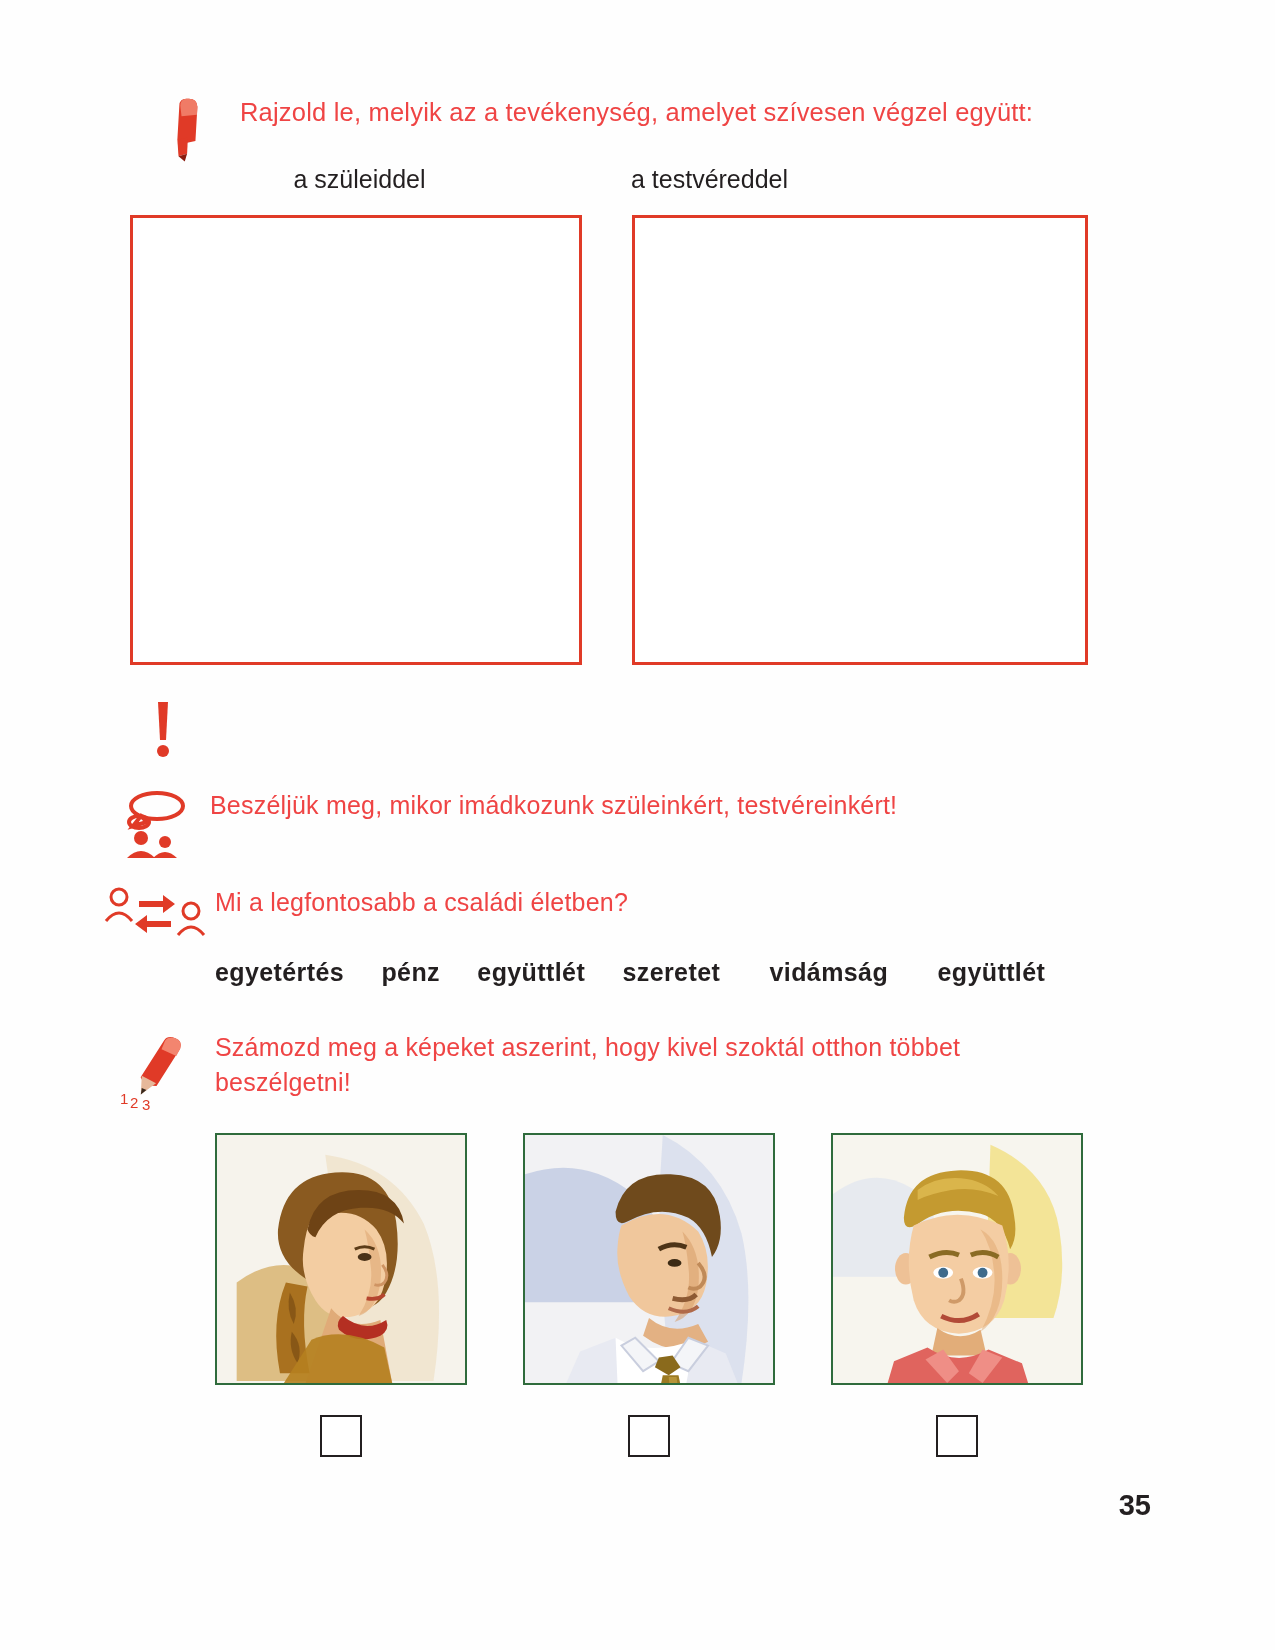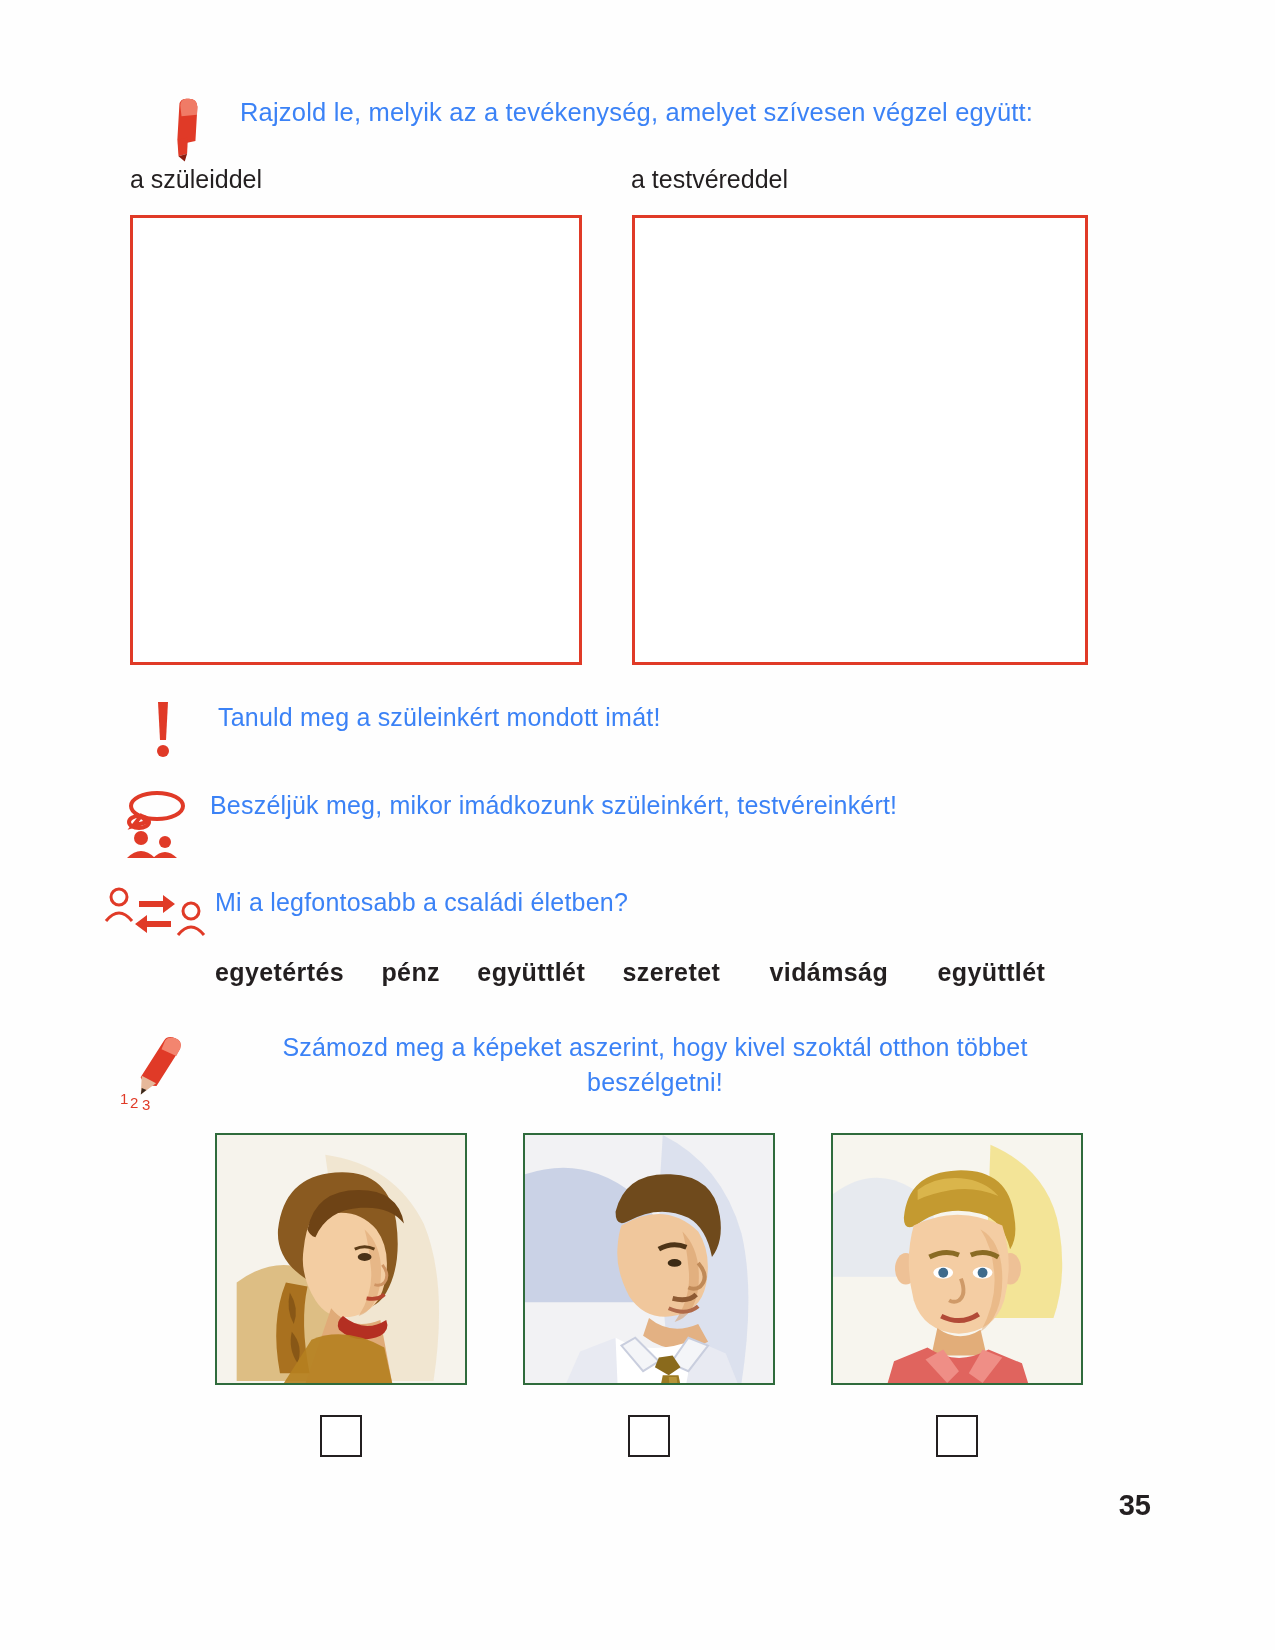--- a/index.html
+++ b/index.html
@@ -31,37 +31,36 @@
     width: 110px;
     flex: 0 0 110px;
     display: flex;
     justify-content: center;
     align-items: flex-start;
   }
   .txt {
     font-size: 25px;
     line-height: 1.38;
     letter-spacing: .2px;
-    color: #3b82f6;
-    text-align: center;
+    color: #ef4444;
   }
 
   
   #task1 { left: 130px; top: 95px; width: 1010px; }
   #task1 .prompt { font-size: 25.5px; }
 
   .label-row {
     position: absolute;
     left: 130px;
     top: 165px;
     width: 960px;
     display: flex;
     font-size: 25px;
   }
-  .label-a { width: 460px; }
+  .label-a { width: 460px; text-align: center; }
   .label-b { width: 460px; text-align: left; margin-left: 42px;}
 
   .boxes {
     position: absolute;
     left: 130px;
     top: 215px;
     display: flex;
     gap: 50px;
   }
   .draw-box {
@@ -158,21 +157,20 @@
     <div class="draw-box box-b"></div>
   </div>
 
   <div class="row" id="task2">
     <div class="icon-col">
       <svg class="ic" width="34" height="60" viewBox="0 0 34 60" aria-hidden="true">
         <path d="M12 2 h10 l-2 38 h-6 z" fill="#e03a27"></path>
         <circle cx="17" cy="51" r="6" fill="#e03a27"></circle>
       </svg>
     </div>
-    <div class="txt">Tanuld meg a szüleinkért mondott imát!</div>
   </div>
 
   <div class="row" id="task3">
     <div class="icon-col">
       <svg class="ic" width="76" height="72" viewBox="0 0 76 72" aria-hidden="true">
         <ellipse cx="40" cy="18" rx="26" ry="13" fill="none" stroke="#e03a27" stroke-width="4"></ellipse>
         <path d="M24 28 l-8 10 l14 -4 z" fill="none" stroke="#e03a27" stroke-width="4"></path>
         <ellipse cx="22" cy="34" rx="10" ry="6" fill="none" stroke="#e03a27" stroke-width="4"></ellipse>
         <circle cx="24" cy="50" r="7" fill="#e03a27"></circle>
         <path d="M10 70 q14 -14 28 0 z" fill="#e03a27"></path>

